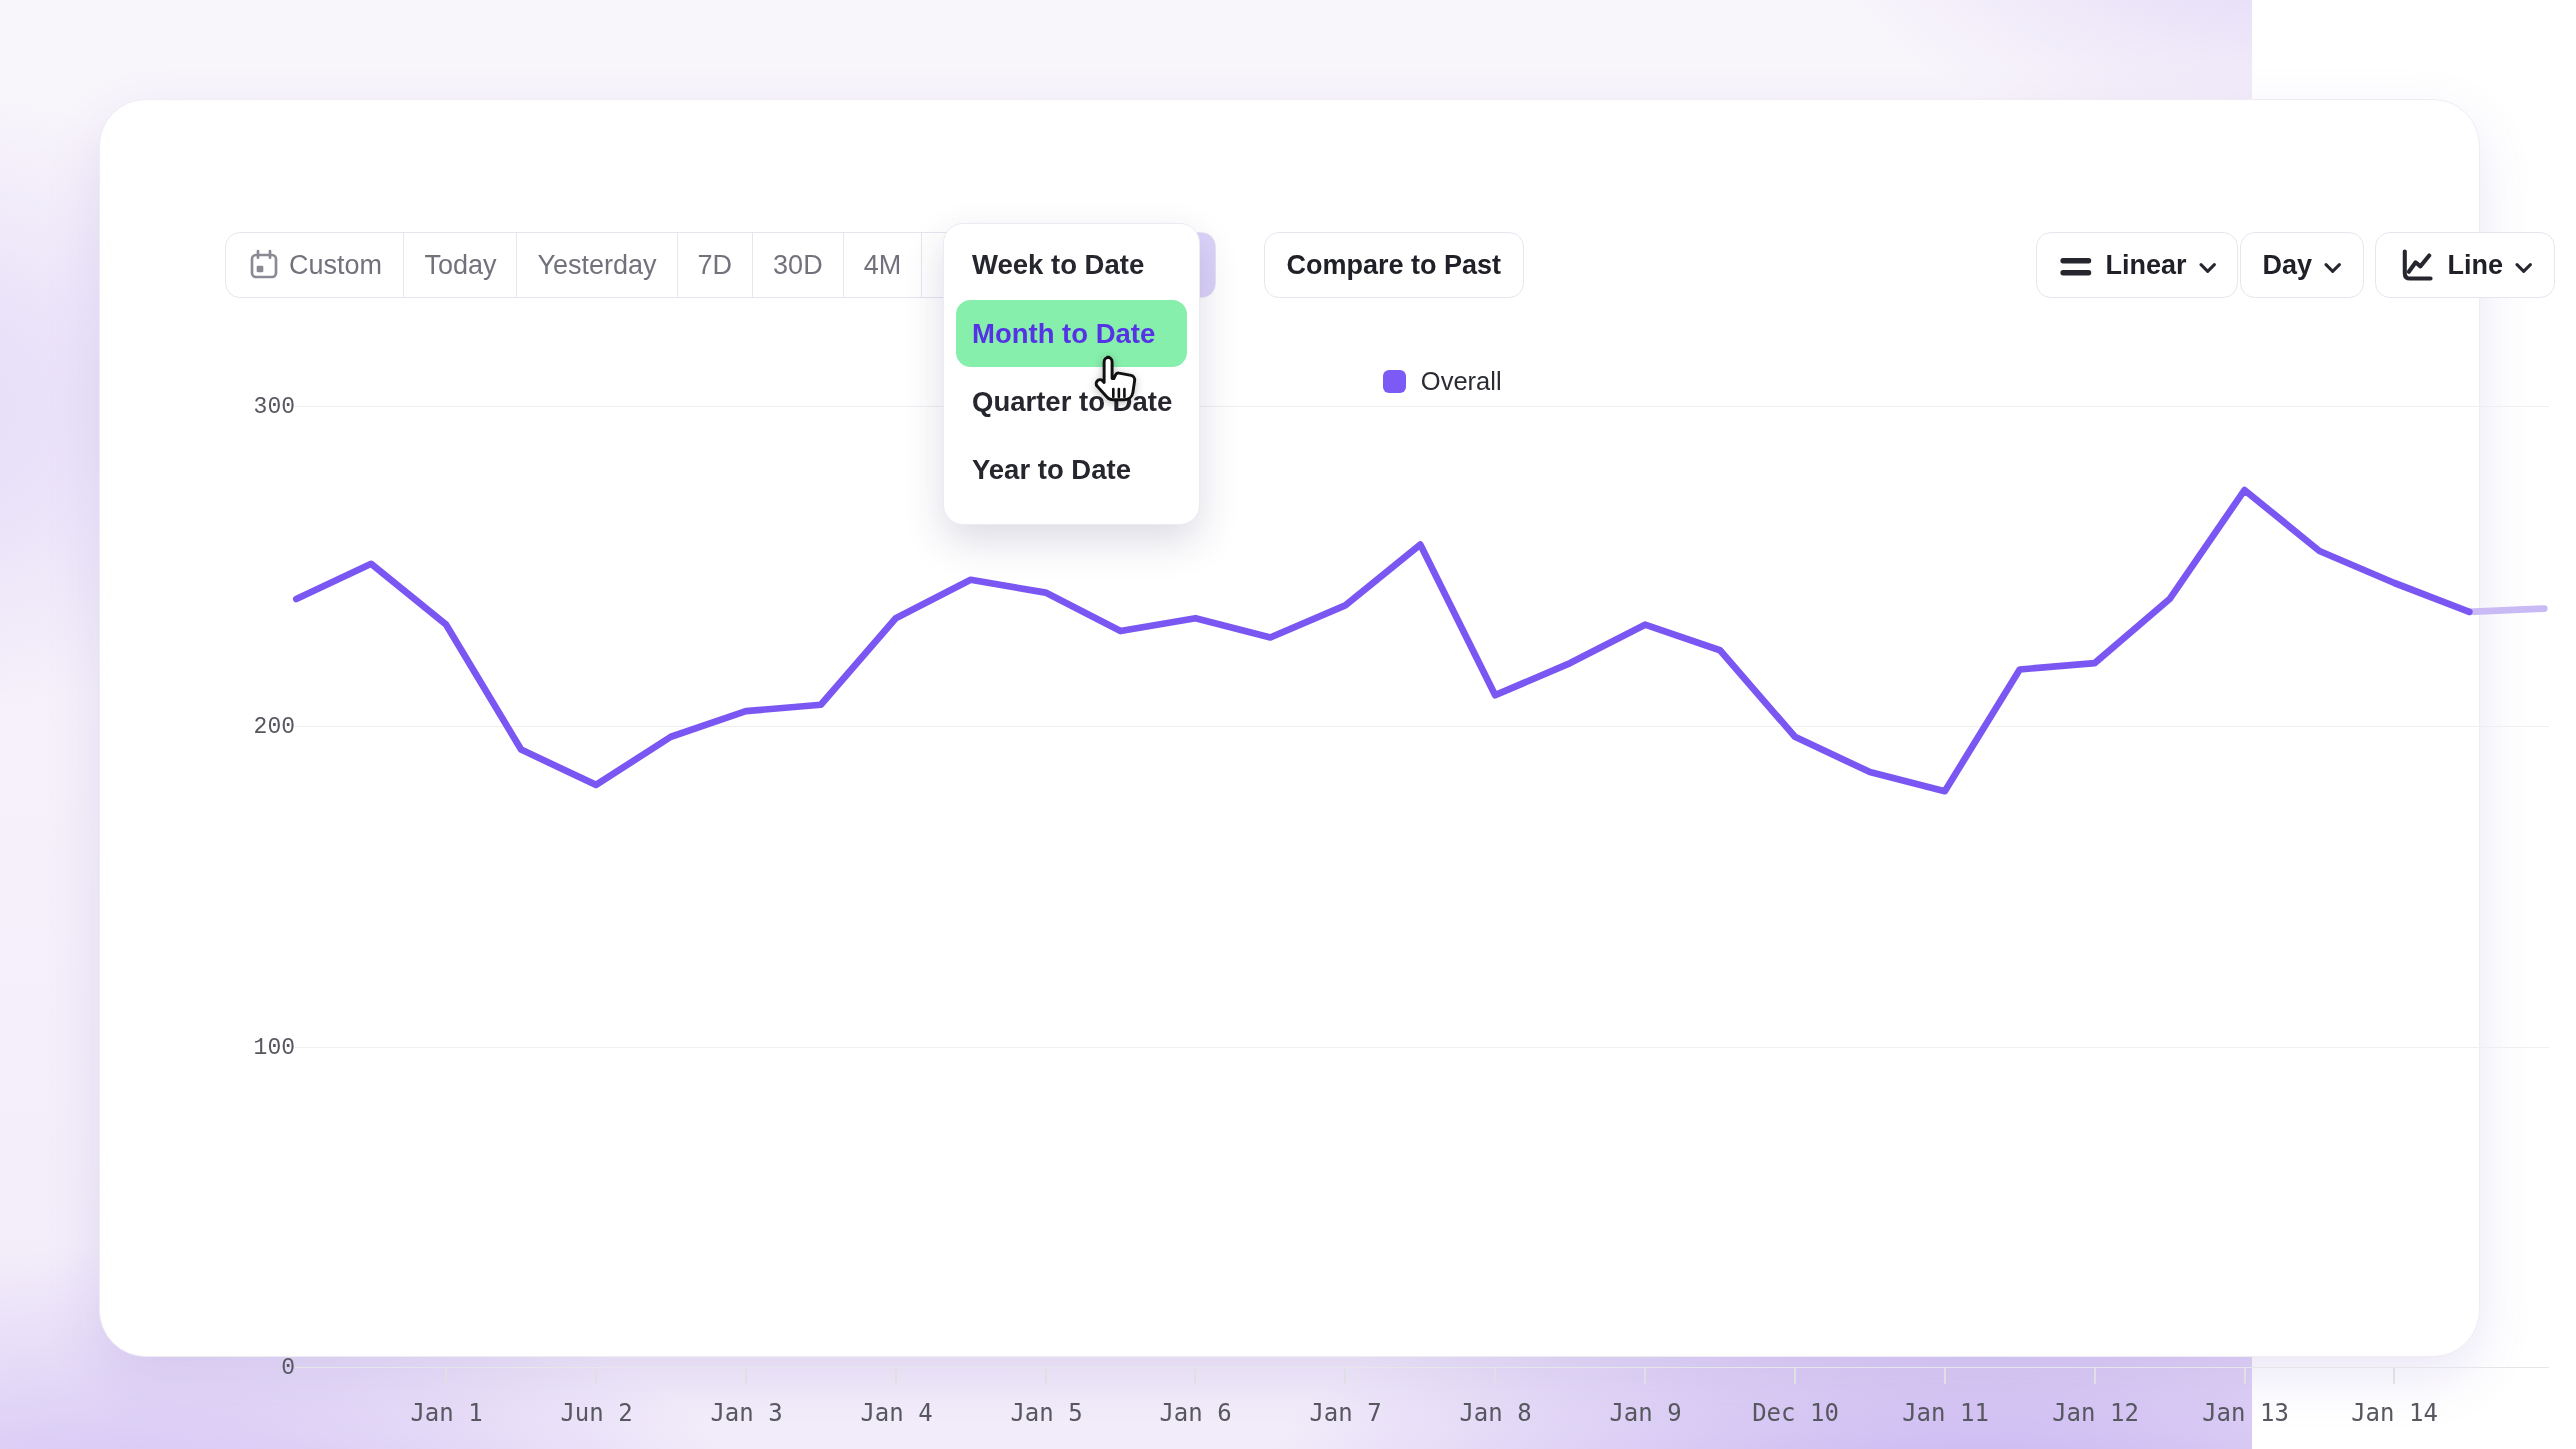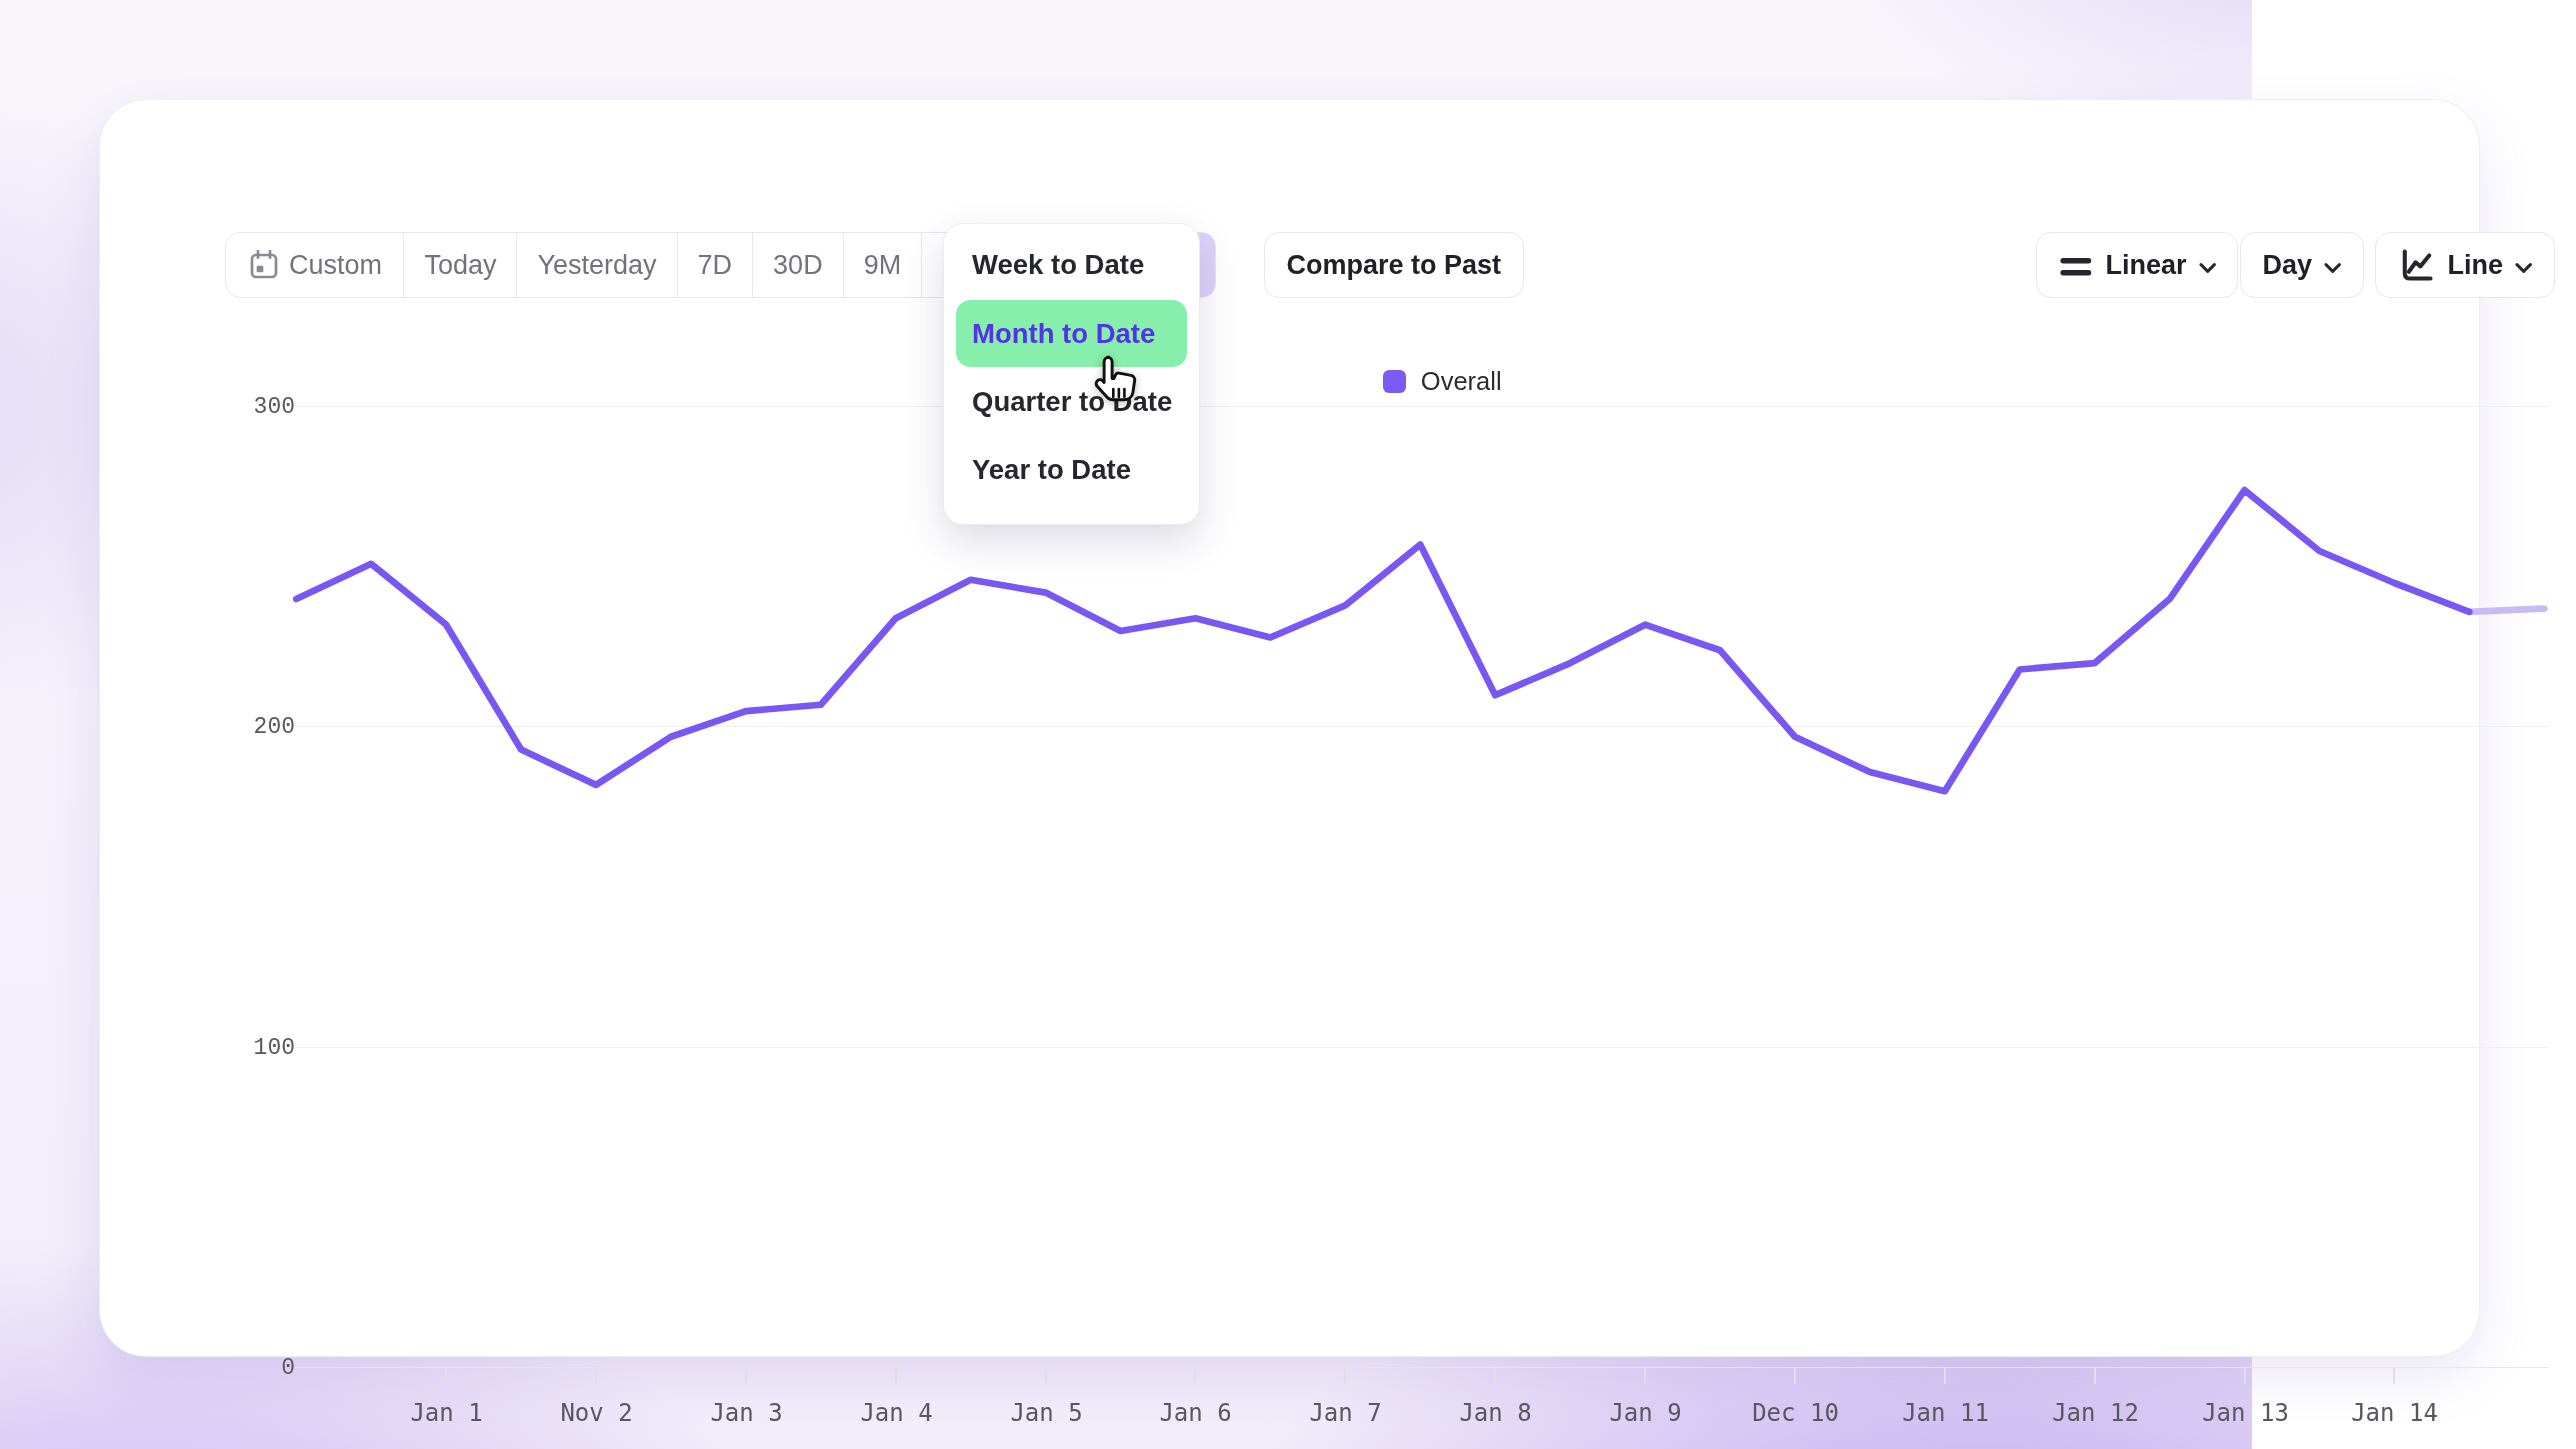--- a/index.html
+++ b/index.html
@@ -73,21 +73,21 @@
         <div class="seg">
           <span>Yesterday</span>
         </div>
         <div class="seg">
           <span>7D</span>
         </div>
         <div class="seg">
           <span>30D</span>
         </div>
         <div class="seg">
-          <span>9M</span>
+          <span>4M</span>
         </div>
         <div class="seg">
           <span>6M</span>
         </div>
         <div class="seg">
           <span>12M</span>
         </div>
         <div class="seg selected">
           <span>XTD</span>
           <span class="chev"><svg width="17.4" height="12" viewBox="0 0 26 18">
@@ -149,21 +149,21 @@
         <div class="ylab" style="top: 1268px;">0</div>
         <div class="gridline" style="top: 947px;"></div>
         <div class="ylab" style="top: 948px;">100</div>
         <div class="gridline" style="top: 626px;"></div>
         <div class="ylab" style="top: 627px;">200</div>
         <div class="gridline" style="top: 306px;"></div>
         <div class="ylab" style="top: 307px;">300</div>
         <div class="xtick" style="left: 345px;"></div>
         <div class="xlab" style="left: 346px;">Jan 1</div>
         <div class="xtick" style="left: 495px;"></div>
-        <div class="xlab" style="left: 496px;">Nov 2</div>
+        <div class="xlab" style="left: 496px;">Jun 2</div>
         <div class="xtick" style="left: 645px;"></div>
         <div class="xlab" style="left: 646px;">Jan 3</div>
         <div class="xtick" style="left: 795px;"></div>
         <div class="xlab" style="left: 796px;">Jan 4</div>
         <div class="xtick" style="left: 945px;"></div>
         <div class="xlab" style="left: 946px;">Jan 5</div>
         <div class="xtick" style="left: 1094px;"></div>
         <div class="xlab" style="left: 1095px;">Jan 6</div>
         <div class="xtick" style="left: 1244px;"></div>
         <div class="xlab" style="left: 1245px;">Jan 7</div>

